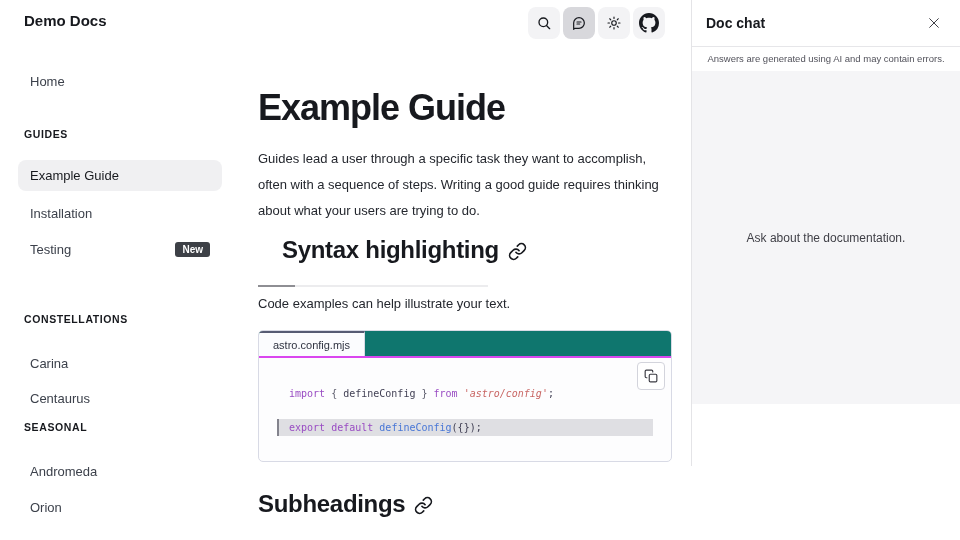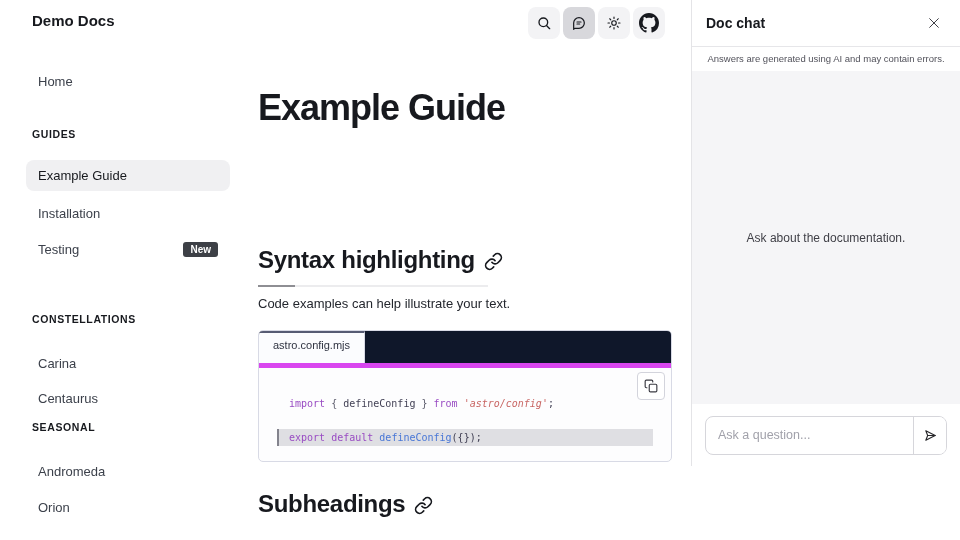--- a/index.html
+++ b/index.html
@@ -3,21 +3,21 @@
 <meta charset="utf-8">
 <style>
   * { box-sizing: border-box; margin: 0; padding: 0; }
   html,body { width:960px; height:540px; }
   body {
     font-family: "Liberation Sans", sans-serif;
     background:#ffffff; color:#17191e;
     position:relative; overflow:hidden;
   }
   
-  .sidebar { position:absolute; left:8px; top:0; width:230px; height:404px; background:#fff; }
+  .sidebar { position:absolute; left:0; top:0; width:230px; height:404px; background:#fff; }
   .site-title { position:absolute; top:12px; left:24px; font-size:15px; font-weight:700; color:#17191e; cursor:pointer; }
   .nav-item {
     position:absolute; left:18px; width:204px; padding:8px 12px;
     font-size:13px; color:#3c414b; border-radius:8px; cursor:pointer;
     display:flex; justify-content:space-between; align-items:center; text-decoration:none;
   }
   .nav-item.selected { background:#f0f0f2; color:#17191e; }
   .group-label { position:absolute; left:24px; font-size:10.5px; font-weight:700; letter-spacing:0.6px; color:#17191e; }
   .badge {
     background:#3d4046; color:#fff; font-size:10px; font-weight:700;
@@ -30,29 +30,29 @@
   }
   .tb-btn.active { background:#d8d8dc; }
   .tb-btn svg { width:16px; height:16px; }
   .tb-btn .gh { width:20px; height:20px; }
   
   .main { position:absolute; left:258px; top:0; width:414px; height:540px; }
   .h1 { position:absolute; top:88px; left:0; font-size:36px; font-weight:700; letter-spacing:-1px; color:#17191e; line-height:40px; }
   .intro { position:absolute; top:146px; left:0; width:414px; font-size:13px; line-height:26px; color:#24272e; white-space:pre-line; }
   .h2 { position:absolute; left:0; font-size:24px; font-weight:700; letter-spacing:-0.3px; color:#17191e; line-height:28px; display:flex; align-items:center; gap:9px; }
   .h2 svg { width:19px; height:19px; margin-top:3px; cursor:pointer; }
-  .h2-syntax { top:246px; }
+  .h2-syntax { top:236px;margin-left:24px; }
   .h2-sub { top:490px; }
   .h2-rule { position:absolute; top:285px; left:0; width:230px; height:2px;
     background:linear-gradient(90deg,#8e8e93 0 37px,#ececee 37px); }
   .p2 { position:absolute; top:296px; left:0; font-size:13px; color:#24272e; }
   
   .code-block { position:absolute; top:330px; left:0; width:414px; height:132px;
     border:1px solid #d8dae5; border-radius:5px; overflow:hidden; background:#fdfdfe; }
-  .tabbar { height:37px; background:#0f172a; border-bottom:5px solid #d946ef; display:flex; }
+  .tabbar { height:27px; background:#0f766e; border-bottom:2px solid #d946ef; display:flex; }
   .tab {
     background:#fbfcfe; border-top:2px solid #565b73; border-right:1px solid #d8dae5;
     font-size:11px; color:#2f3341; padding:0 14px; line-height:24px; cursor:pointer;
   }
   .code-area { position:relative; height:128px; }
   .code-pre { padding:27px 18px 0; font-family:"DejaVu Sans Mono", monospace; font-size:10px; line-height:17px; color:#403f53; }
   .cl { display:block; white-space:pre; padding:0 12px; min-height:17px; }
   .cl.hl { background:#dfdfe3; border-left:2px solid #83838d; padding-left:10px; }
   .tok-kw { color:#994cc3; }
   .tok-kw-i { color:#994cc3; }
@@ -144,20 +144,23 @@
   </button>
   <button class="tb-btn" style="left:633px">
     <svg class="gh" viewBox="0 0 16 16" fill="currentColor">
       <path d="M8 0C3.58 0 0 3.58 0 8c0 3.54 2.29 6.53 5.47 7.59.4.07.55-.17.55-.38 0-.19-.01-.82-.01-1.49-2.01.37-2.53-.49-2.69-.94-.09-.23-.48-.94-.82-1.13-.28-.15-.68-.52-.01-.53.63-.01 1.08.58 1.23.82.72 1.21 1.87.87 2.33.66.07-.52.28-.87.51-1.07-1.78-.2-3.64-.89-3.64-3.95 0-.87.31-1.59.82-2.15-.08-.2-.36-1.02.08-2.12 0 0 .67-.21 2.2.82.64-.18 1.32-.27 2-.27s1.36.09 2 .27c1.53-1.04 2.2-.82 2.2-.82.44 1.1.16 1.92.08 2.12.51.56.82 1.27.82 2.15 0 3.07-1.87 3.75-3.65 3.95.29.25.54.73.54 1.48 0 1.07-.01 1.93-.01 2.2 0 .21.15.46.55.38A8.01 8.01 0 0 0 16 8c0-4.42-3.58-8-8-8z"></path>
     </svg>
   </button>
 </div>
 
 <main class="main">
   <h1 class="h1">Example Guide</h1>
+  <p class="intro">Guides lead a user through a specific task they want to accomplish,
+often with a sequence of steps. Writing a good guide requires thinking
+about what your users are trying to do.</p>
 
   <h2 class="h2 h2-syntax">
     <span>Syntax highlighting</span>
     <svg viewBox="0 0 24 24" fill="none" stroke="currentColor" stroke-width="2.1" stroke-linecap="round" stroke-linejoin="round">
       <path d="M10 13a5 5 0 0 0 7.54.54l3-3a5 5 0 0 0-7.07-7.07l-1.72 1.71"></path>
       <path d="M14 11a5 5 0 0 0-7.54-.54l-3 3a5 5 0 0 0 7.07 7.07l1.71-1.71"></path>
     </svg>
   </h2>
   <div class="h2-rule"></div>
 
@@ -197,24 +200,13 @@
     <button class="close-btn">
       <svg viewBox="0 0 24 24" fill="none" stroke="currentColor" stroke-width="1.5" stroke-linecap="round">
         <path d="M5.5 5.5l13 13M18.5 5.5l-13 13"></path>
       </svg>
     </button>
   </header>
   <div class="chat-notice">Answers are generated using AI and may contain errors.</div>
   <div class="chat-body">
     <p class="empty-state">Ask about the documentation.</p>
   </div>
-  <footer class="chat-footer">
-    <div class="chat-input-wrap">
-      <input class="chat-input" type="text" placeholder="Ask a question..." style="">
-      <button class="send-btn">
-        <svg viewBox="0 0 24 24" fill="none" stroke="currentColor" stroke-width="1.8" stroke-linecap="round" stroke-linejoin="round">
-          <path d="M4.5 4.5L19.5 12 4.5 19.5l3-7.5-3-7.5z"></path>
-          <path d="M7.5 12h12"></path>
-        </svg>
-      </button>
-    </div>
-  </footer>
 </aside>
 
 </body></html>

